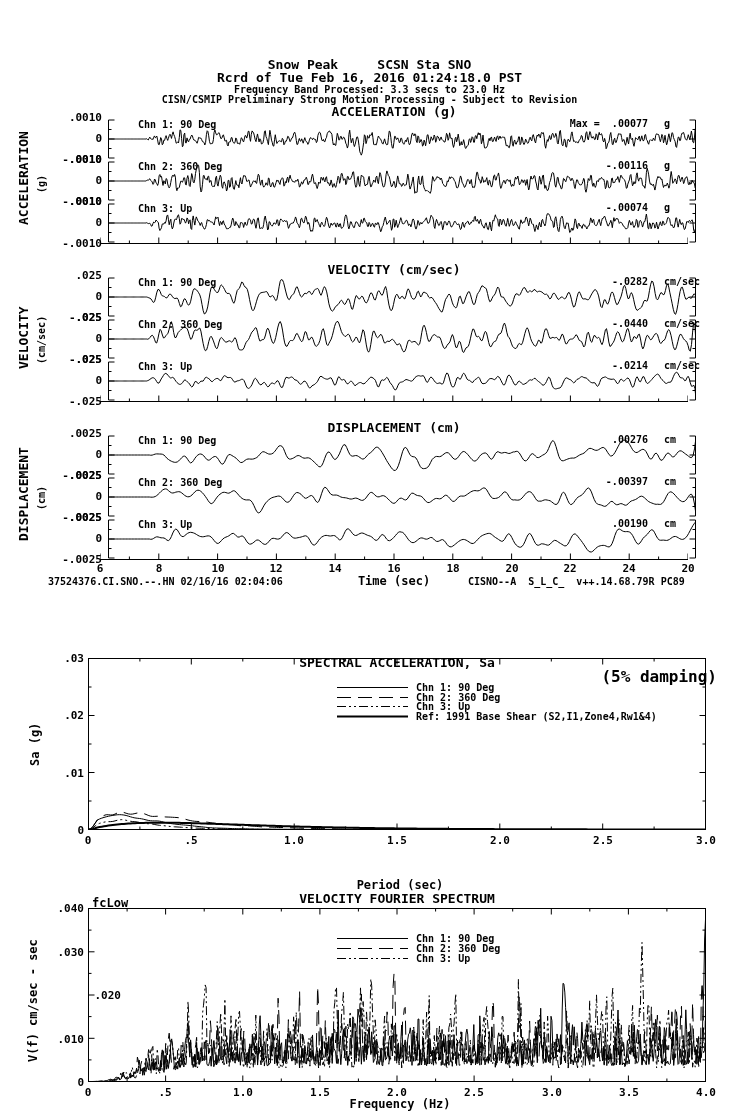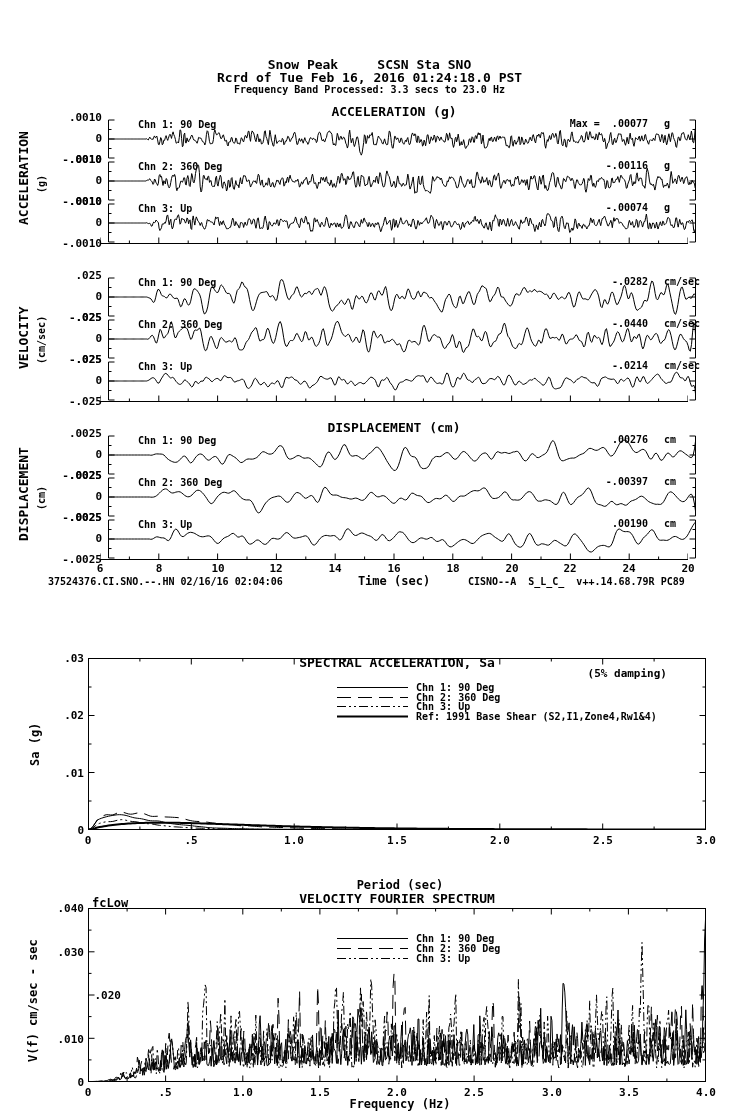--- a/index.html
+++ b/index.html
@@ -32,20 +32,21 @@
   polyline,path,line,rect{stroke:#000;fill:none;}
 </style>
 </head>
 <body>
 
 <div class="page">
 
   <div class="abs ctr pre hdr1">Snow Peak     SCSN Sta SNO</div>
   <div class="abs ctr pre hdr2">Rcrd of Tue Feb 16, 2016 01:24:18.0 PST</div>
   <div class="abs ctr pre hdr3">Frequency Band Processed: 3.3 secs to 23.0 Hz</div>
+  <div class="abs ctr pre hdr4">CISN/CSMIP Preliminary Strong Motion Processing - Subject to Revision</div>
 
   <div class="ts-group" style="top:104px;height:140px;">
     <div class="panel-title">ACCELERATION (g)</div>
     <div class="strip" style="top:14px">
       <span class="ytick yt">.0010</span>
       <span class="ytick ym">0</span>
       <span class="ytick yb">-.0010</span>
       <svg width="588" height="42" viewBox="0 0 588 42">
           <path d="M0.5,2 V40 M0.5,2 h6 M0.5,21 h6 M0.5,40 h6 M0.5,11.5 h3 M0.5,30.5 h3" stroke-width="1"></path>
           <path d="M587.5,2 V40 M587.5,2 h-6 M587.5,21 h-6 M587.5,40 h-6 M587.5,11.5 h-3 M587.5,30.5 h-3" stroke-width="1"></path>
@@ -80,20 +81,21 @@
       <span class="chn">Chn 3: Up</span>
       <span class="maxv">-.00074</span>
       <span class="maxu">g</span>
     </div>
     <svg class="gaxis" style="top:132px" width="588" height="8">
         <path d="M0,7.5 H588 M0.0,7.5 V1.5 M29.4,7.5 V4.5 M58.8,7.5 V1.5 M88.2,7.5 V4.5 M117.6,7.5 V1.5 M147.0,7.5 V4.5 M176.4,7.5 V1.5 M205.8,7.5 V4.5 M235.2,7.5 V1.5 M264.6,7.5 V4.5 M294.0,7.5 V1.5 M323.4,7.5 V4.5 M352.8,7.5 V1.5 M382.2,7.5 V4.5 M411.6,7.5 V1.5 M441.0,7.5 V4.5 M470.4,7.5 V1.5 M499.8,7.5 V4.5 M529.2,7.5 V1.5 M558.6,7.5 V4.5 M588.0,7.5 V1.5" stroke-width="1"></path>
       </svg>
   </div>
 
   <div class="ts-group" style="top:262px;height:140px;">
+    <div class="panel-title">VELOCITY (cm/sec)</div>
     <div class="strip" style="top:14px">
       <span class="ytick yt">.025</span>
       <span class="ytick ym">0</span>
       <span class="ytick yb">-.025</span>
       <svg width="588" height="42" viewBox="0 0 588 42">
           <path d="M0.5,2 V40 M0.5,2 h6 M0.5,21 h6 M0.5,40 h6 M0.5,11.5 h3 M0.5,30.5 h3" stroke-width="1"></path>
           <path d="M587.5,2 V40 M587.5,2 h-6 M587.5,21 h-6 M587.5,40 h-6 M587.5,11.5 h-3 M587.5,30.5 h-3" stroke-width="1"></path>
           <polyline points="0.0,21.00 1.1,21.00 2.3,21.00 3.4,21.00 4.5,21.00 5.7,21.00 6.8,21.00 7.9,21.00 9.1,21.00 10.2,21.00 11.3,21.00 12.5,21.00 13.6,21.00 14.7,21.00 15.9,21.00 17.0,21.00 18.1,21.00 19.3,21.00 20.4,21.00 21.5,21.00 22.7,21.00 23.8,21.00 24.9,21.00 26.1,21.00 27.2,21.00 28.3,21.00 29.5,21.00 30.6,21.00 31.7,21.00 32.9,21.00 34.0,21.00 35.1,21.00 36.3,21.00 37.4,21.00 38.5,21.00 39.7,21.34 40.8,21.78 41.9,22.23 43.1,23.04 44.2,24.78 45.3,26.45 46.5,25.73 47.6,21.85 48.7,16.87 49.8,13.63 51.0,13.54 52.1,15.45 53.2,18.38 54.4,19.93 55.5,20.16 56.6,20.62 57.8,21.74 58.9,21.92 60.0,20.33 61.2,18.43 62.3,17.97 63.4,19.11 64.6,20.83 65.7,22.07 66.8,22.54 68.0,22.31 69.1,22.05 70.2,23.61 71.4,27.52 72.5,30.74 73.6,30.13 74.8,26.55 75.9,23.30 77.0,22.72 78.2,24.66 79.3,27.57 80.4,29.15 81.6,28.42 82.7,25.19 83.8,19.80 85.0,14.74 86.1,12.73 87.2,13.05 88.4,13.79 89.5,15.10 90.6,16.71 91.8,18.87 92.9,22.51 94.0,28.47 95.2,34.78 96.3,37.95 97.4,37.41 98.6,35.00 99.7,30.92 100.8,24.23 102.0,16.75 103.1,11.87 104.2,10.65 105.4,11.77 106.5,13.71 107.6,15.39 108.8,16.47 109.9,16.43 111.0,14.09 112.2,10.45 113.3,8.80 114.4,9.88 115.6,11.70 116.7,13.69 117.8,16.01 119.0,17.45 120.1,17.41 121.2,17.38 122.4,18.84 123.5,21.80 124.6,25.35 125.8,27.28 126.9,24.96 128.0,19.18 129.2,14.50 130.3,13.18 131.4,12.29 132.6,9.12 133.7,6.06 134.8,6.60 136.0,9.45 137.1,11.10 138.2,11.64 139.4,13.58 140.5,17.91 141.6,23.69 142.8,29.37 143.9,33.43 145.0,34.76 146.2,33.19 147.3,29.75 148.4,25.78 149.5,22.04 150.7,19.20 151.8,17.50 152.9,16.81 154.1,16.48 155.2,16.29 156.3,16.17 157.5,15.73 158.6,15.53 159.7,17.00 160.9,19.65 162.0,21.07 163.1,20.45 164.3,19.52 165.4,20.23 166.5,22.47 167.7,24.56 168.8,23.80 169.9,18.45 171.1,10.79 172.2,5.35 173.3,3.52 174.5,3.99 175.6,6.54 176.7,11.06 177.9,15.98 179.0,20.09 180.1,22.77 181.3,23.63 182.4,21.95 183.5,19.58 184.7,18.64 185.8,17.75 186.9,14.82 188.1,11.42 189.2,10.82 190.3,13.60 191.5,17.46 192.6,20.20 193.7,21.01 194.9,19.83 196.0,17.90 197.1,17.22 198.3,17.69 199.4,17.05 200.5,15.44 201.7,15.44 202.8,17.54 203.9,18.56 205.1,16.71 206.2,14.32 207.3,13.40 208.5,12.93 209.6,12.40 210.7,13.79 211.9,17.39 213.0,19.30 214.1,16.88 215.3,12.68 216.4,10.64 217.5,12.14 218.7,15.92 219.8,21.57 220.9,27.76 222.1,31.95 223.2,34.23 224.3,35.16 225.5,34.22 226.6,32.11 227.7,30.43 228.9,29.48 230.0,28.60 231.1,27.17 232.3,25.16 233.4,24.10 234.5,25.39 235.7,27.70 236.8,28.50 237.9,26.98 239.1,24.36 240.2,22.65 241.3,24.07 242.5,28.52 243.6,32.84 244.7,33.22 245.8,28.87 247.0,22.90 248.1,19.60 249.2,20.37 250.4,22.59 251.5,23.08 252.6,21.56 253.8,20.17 254.9,20.89 256.0,23.55 257.2,26.16 258.3,26.98 259.4,25.61 260.6,22.50 261.7,18.96 262.8,16.88 264.0,17.37 265.1,20.24 266.2,23.53 267.4,23.91 268.5,20.38 269.6,16.11 270.8,14.68 271.9,16.22 273.0,18.44 274.2,19.21 275.3,17.14 276.4,12.79 277.6,10.53 278.7,14.42 279.8,22.34 281.0,29.17 282.1,33.19 283.2,34.70 284.4,33.03 285.5,28.38 286.6,22.99 287.8,19.41 288.9,18.17 290.0,19.90 291.2,22.42 292.3,22.43 293.4,20.54 294.6,20.34 295.7,22.33 296.8,22.89 298.0,19.69 299.1,14.97 300.2,12.82 301.4,14.68 302.5,18.33 303.6,21.47 304.8,22.93 305.9,23.14 307.0,22.43 308.2,19.80 309.3,16.04 310.4,15.16 311.6,18.37 312.7,21.00 313.8,19.48 315.0,16.65 316.1,16.10 317.2,16.79 318.4,17.18 319.5,18.60 320.6,21.03 321.8,22.06 322.9,21.49 324.0,21.57 325.2,23.08 326.3,24.96 327.4,26.51 328.6,28.18 329.7,30.32 330.8,32.35 332.0,34.11 333.1,35.82 334.2,35.86 335.4,32.31 336.5,26.99 337.6,23.37 338.8,21.52 339.9,19.53 341.0,18.00 342.2,19.11 343.3,22.88 344.4,26.88 345.5,29.45 346.7,31.08 347.8,31.99 348.9,30.47 350.1,25.74 351.2,20.88 352.3,20.19 353.5,23.95 354.6,27.60 355.7,27.30 356.9,24.12 358.0,20.86 359.1,18.08 360.3,15.84 361.4,15.79 362.5,18.77 363.7,23.23 364.8,27.06 365.9,28.75 367.1,27.08 368.2,22.57 369.3,18.38 370.5,16.44 371.6,14.93 372.7,12.11 373.9,9.83 375.0,10.08 376.1,11.32 377.3,11.76 378.4,13.09 379.5,17.40 380.7,22.79 381.8,25.72 382.9,24.99 384.1,22.30 385.2,20.24 386.3,19.10 387.5,17.12 388.6,13.64 389.7,11.03 390.9,12.39 392.0,17.07 393.1,20.67 394.3,21.06 395.4,21.05 396.5,22.91 397.7,25.14 398.8,26.64 399.9,28.17 401.1,29.55 402.2,30.06 403.3,29.37 404.5,27.02 405.6,23.44 406.7,19.98 407.9,17.97 409.0,17.76 410.1,18.69 411.3,19.32 412.4,18.15 413.5,15.60 414.7,13.11 415.8,11.57 416.9,11.80 418.1,13.96 419.2,16.13 420.3,16.17 421.5,14.98 422.6,15.03 423.7,15.83 424.9,15.08 426.0,13.52 427.1,13.74 428.3,15.34 429.4,15.93 430.5,15.39 431.7,15.23 432.8,15.55 433.9,16.10 435.1,17.07 436.2,18.13 437.3,18.38 438.5,18.15 439.6,19.00 440.7,21.22 441.8,22.86 443.0,22.08 444.1,19.50 445.2,17.43 446.4,17.27 447.5,18.70 448.6,20.91 449.8,22.93 450.9,23.45 452.0,22.24 453.2,20.98 454.3,21.09 455.4,22.07 456.6,22.79 457.7,22.24 458.8,19.86 460.0,17.03 461.1,16.37 462.2,18.61 463.4,23.18 464.5,28.21 465.6,31.10 466.8,30.23 467.9,26.27 469.0,21.26 470.2,17.18 471.3,15.77 472.4,17.63 473.6,20.86 474.7,22.81 475.8,22.99 477.0,22.76 478.1,23.09 479.2,23.70 480.4,23.71 481.5,22.41 482.6,20.10 483.8,17.83 484.9,16.08 486.0,14.30 487.2,13.62 488.3,14.45 489.4,16.46 490.6,19.91 491.7,25.22 492.8,30.41 494.0,31.62 495.1,27.94 496.2,23.85 497.4,23.93 498.5,26.92 499.6,28.24 500.8,25.97 501.9,21.54 503.0,17.51 504.2,15.93 505.3,17.35 506.4,21.40 507.6,25.88 508.7,28.59 509.8,28.16 511.0,25.52 512.1,22.94 513.2,20.17 514.4,15.50 515.5,10.65 516.6,9.32 517.8,12.50 518.9,18.22 520.0,22.63 521.2,22.22 522.3,18.49 523.4,16.63 524.6,18.91 525.7,23.69 526.8,28.92 528.0,32.92 529.1,34.40 530.2,33.75 531.4,32.70 532.5,32.07 533.6,31.08 534.8,28.22 535.9,25.12 537.0,24.15 538.2,25.12 539.3,24.88 540.4,20.94 541.5,14.33 542.7,8.22 543.8,5.00 544.9,5.84 546.1,10.77 547.2,17.58 548.3,22.59 549.5,23.88 550.6,22.09 551.7,18.92 552.9,16.67 554.0,17.06 555.1,18.78 556.3,18.30 557.4,14.63 558.5,9.70 559.7,7.90 560.8,11.08 561.9,16.83 563.1,22.41 564.2,27.75 565.3,33.31 566.5,37.53 567.6,38.31 568.7,34.96 569.9,28.56 571.0,21.46 572.1,15.41 573.3,11.45 574.4,11.24 575.5,15.20 576.7,20.37 577.8,23.16 578.9,23.00 580.1,21.49 581.2,21.19 582.3,22.15 583.5,22.14 584.6,20.24 585.7,18.15 586.9,18.11 588.0,21.07" stroke-width="1"></polyline>
         </svg>
       <span class="chn">Chn 1: 90 Deg</span>
@@ -182,21 +184,21 @@
   <div class="vlabel" style="left:16px;top:369px;font-size:13px;">VELOCITY</div>
   <div class="vlabel" style="left:36px;top:364px;font-size:10px;">(cm/sec)</div>
   <div class="vlabel" style="left:16px;top:541px;font-size:13px;">DISPLACEMENT</div>
   <div class="vlabel" style="left:36px;top:510px;font-size:10px;">(cm)</div>
 
   <div class="abs ctr xaxis-title" style="left:334px;top:574px;width:120px;">Time (sec)</div>
   <div class="abs pre foot" style="left:48px;top:576px;">37524376.CI.SNO.--.HN 02/16/16 02:04:06</div>
   <div class="abs pre foot" style="left:468px;top:576px;">CISNO--A  S_L_C_  v++.14.68.79R PC89</div>
 
   <div class="abs ctr" style="left:88px;top:639px;width:618px;font-size:13px;margin-top:16px;">SPECTRAL ACCELERATION, Sa</div>
-  <div class="abs" style="left:442px;top:667px;width:225px;text-align:right;font-size:11px;">(5% damping)</div>
+  <div class="abs" style="left:492px;top:667px;width:225px;text-align:right;font-size:16px;">(5% damping)</div>
   <svg class="abs" style="left:88px;top:658px;" width="618" height="172" viewBox="0 0 618 172">
       <rect x="0.5" y="0.5" width="617" height="171" stroke-width="1"></rect>
       <path d=" M0.5,171.5 v-6 M0.5,0.5 v6 M51.9,171.5 v-3 M51.9,0.5 v3 M103.3,171.5 v-6 M103.3,0.5 v6 M154.8,171.5 v-3 M154.8,0.5 v3 M206.2,171.5 v-6 M206.2,0.5 v6 M257.6,171.5 v-3 M257.6,0.5 v3 M309.0,171.5 v-6 M309.0,0.5 v6 M360.4,171.5 v-3 M360.4,0.5 v3 M411.8,171.5 v-6 M411.8,0.5 v6 M463.3,171.5 v-3 M463.3,0.5 v3 M514.7,171.5 v-6 M514.7,0.5 v6 M566.1,171.5 v-3 M566.1,0.5 v3 M617.5,171.5 v-6 M617.5,0.5 v6 M0.5,0.5 h6 M617.5,0.5 h-6 M0.5,29.0 h3 M617.5,29.0 h-3 M0.5,57.5 h6 M617.5,57.5 h-6 M0.5,86.0 h3 M617.5,86.0 h-3 M0.5,114.5 h6 M617.5,114.5 h-6 M0.5,143.0 h3 M617.5,143.0 h-3 M0.5,171.5 h6 M617.5,171.5 h-6" stroke-width="1"></path>
       <polyline points="0.5,171.50 2.7,170.71 4.9,168.42 7.1,165.09 9.3,162.02 11.6,160.95 13.8,160.11 16.0,159.41 18.2,158.81 20.4,158.27 22.6,157.80 24.8,157.39 27.0,157.05 29.2,156.78 31.5,156.67 33.7,156.75 35.9,157.02 38.1,157.48 40.3,158.10 42.5,158.80 44.7,159.44 46.9,159.92 49.2,160.23 51.4,160.47 53.6,160.81 55.8,161.29 58.0,161.86 60.2,162.38 62.4,162.73 64.6,162.89 66.8,162.91 69.1,162.93 71.3,163.12 73.5,163.54 75.7,164.12 77.9,164.68 80.1,165.12 82.3,165.48 84.5,165.79 86.7,166.07 89.0,166.33 91.2,166.55 93.4,166.76 95.6,166.94 97.8,167.12 100.0,167.32 102.2,167.56 104.4,167.84 106.7,168.11 108.9,168.35 111.1,168.55 113.3,168.76 115.5,169.00 117.7,169.27 119.9,169.52 122.1,169.72 124.3,169.87 126.6,169.97 128.8,170.06 131.0,170.12 133.2,170.17 135.4,170.23 137.6,170.29 139.8,170.38 142.0,170.47 144.2,170.55 146.5,170.61 148.7,170.67 150.9,170.73 153.1,170.79 155.3,170.83 157.5,170.87 159.7,170.90 161.9,170.94 164.1,170.97 166.4,171.01 168.6,171.05 170.8,171.08 173.0,171.11 175.2,171.13 177.4,171.15 179.6,171.17 181.8,171.19 184.1,171.21 186.3,171.22 188.5,171.24 190.7,171.26 192.9,171.28 195.1,171.30 197.3,171.31 199.5,171.32 201.7,171.33 204.0,171.34 206.2,171.35 208.4,171.36 210.6,171.37 212.8,171.38 215.0,171.39 217.2,171.40 219.4,171.41 221.6,171.42 223.9,171.42 226.1,171.43 228.3,171.43 230.5,171.44 232.7,171.44 234.9,171.44 237.1,171.45 239.3,171.45 241.6,171.46 243.8,171.46 246.0,171.46 248.2,171.46 250.4,171.47 252.6,171.47 254.8,171.47 257.0,171.47 259.2,171.48 261.5,171.48 263.7,171.48 265.9,171.48 268.1,171.48 270.3,171.48 272.5,171.48 274.7,171.49 276.9,171.49 279.1,171.49 281.4,171.49 283.6,171.49 285.8,171.49 288.0,171.49 290.2,171.49 292.4,171.49 294.6,171.49 296.8,171.49 299.0,171.49 301.3,171.49 303.5,171.49 305.7,171.50 307.9,171.50 310.1,171.50 312.3,171.50 314.5,171.50 316.7,171.50 319.0,171.50 321.2,171.50 323.4,171.50 325.6,171.50 327.8,171.50 330.0,171.50 332.2,171.50 334.4,171.50 336.6,171.50 338.9,171.50 341.1,171.50 343.3,171.50 345.5,171.50 347.7,171.50 349.9,171.50 352.1,171.50 354.3,171.50 356.5,171.50 358.8,171.50 361.0,171.50 363.2,171.50 365.4,171.50 367.6,171.50 369.8,171.50 372.0,171.50 374.2,171.50 376.4,171.50 378.7,171.50 380.9,171.50 383.1,171.50 385.3,171.50 387.5,171.50 389.7,171.50 391.9,171.50 394.1,171.50 396.4,171.50 398.6,171.50 400.8,171.50 403.0,171.50 405.2,171.50 407.4,171.50 409.6,171.50 411.8,171.50 414.0,171.50 416.3,171.50 418.5,171.50 420.7,171.50 422.9,171.50 425.1,171.50 427.3,171.50 429.5,171.50 431.7,171.50 433.9,171.50 436.2,171.50 438.4,171.50 440.6,171.50 442.8,171.50 445.0,171.50 447.2,171.50 449.4,171.50 451.6,171.50 453.9,171.50 456.1,171.50 458.3,171.50 460.5,171.50 462.7,171.50 464.9,171.50 467.1,171.50 469.3,171.50 471.5,171.50 473.8,171.50 476.0,171.50 478.2,171.50 480.4,171.50 482.6,171.50 484.8,171.50 487.0,171.50 489.2,171.50 491.4,171.50 493.7,171.50 495.9,171.50 498.1,171.50 500.3,171.50 502.5,171.50 504.7,171.50 506.9,171.50 509.1,171.50 511.3,171.50 513.6,171.50 515.8,171.50 518.0,171.50 520.2,171.50 522.4,171.50 524.6,171.50 526.8,171.50 529.0,171.50 531.3,171.50 533.5,171.50 535.7,171.50 537.9,171.50 540.1,171.50 542.3,171.50 544.5,171.50 546.7,171.50 548.9,171.50 551.2,171.50 553.4,171.50 555.6,171.50 557.8,171.50 560.0,171.50 562.2,171.50 564.4,171.50 566.6,171.50 568.8,171.50 571.1,171.50 573.3,171.50 575.5,171.50 577.7,171.50 579.9,171.50 582.1,171.50 584.3,171.50 586.5,171.50 588.8,171.50 591.0,171.50 593.2,171.50 595.4,171.50 597.6,171.50 599.8,171.50 602.0,171.50 604.2,171.50 606.4,171.50 608.7,171.50 610.9,171.50 613.1,171.50 615.3,171.50 617.5,171.50" stroke-width="1"></polyline>
       <polyline points="0.5,171.50 2.7,170.86 4.9,168.81 7.1,165.47 9.3,161.98 11.6,160.29 13.8,158.75 16.0,157.44 18.2,156.73 20.4,156.73 22.6,156.99 24.8,156.88 27.0,156.10 29.2,154.98 31.5,154.13 33.7,153.99 35.9,154.48 38.1,155.23 40.3,155.90 42.5,156.21 44.7,156.05 46.9,155.56 49.2,155.04 51.4,154.82 53.6,155.01 55.8,155.59 58.0,156.42 60.2,157.35 62.4,158.10 64.6,158.43 66.8,158.39 69.1,158.25 71.3,158.28 73.5,158.52 75.7,158.80 77.9,158.98 80.1,159.05 82.3,159.14 84.5,159.27 86.7,159.40 89.0,159.54 91.2,159.78 93.4,160.20 95.6,160.76 97.8,161.38 100.0,161.99 102.2,162.53 104.4,162.97 106.7,163.27 108.9,163.43 111.1,163.50 113.3,163.57 115.5,163.72 117.7,163.96 119.9,164.26 122.1,164.60 124.3,164.95 126.6,165.26 128.8,165.52 131.0,165.78 133.2,166.04 135.4,166.24 137.6,166.32 139.8,166.34 142.0,166.41 144.2,166.63 146.5,166.96 148.7,167.32 150.9,167.60 153.1,167.76 155.3,167.83 157.5,167.85 159.7,167.87 161.9,167.92 164.1,168.02 166.4,168.19 168.6,168.40 170.8,168.62 173.0,168.80 175.2,168.92 177.4,168.99 179.6,169.04 181.8,169.09 184.1,169.17 186.3,169.27 188.5,169.38 190.7,169.47 192.9,169.53 195.1,169.57 197.3,169.62 199.5,169.68 201.7,169.76 204.0,169.85 206.2,169.93 208.4,170.02 210.6,170.10 212.8,170.18 215.0,170.24 217.2,170.29 219.4,170.33 221.6,170.37 223.9,170.42 226.1,170.46 228.3,170.50 230.5,170.54 232.7,170.59 234.9,170.64 237.1,170.68 239.3,170.71 241.6,170.73 243.8,170.76 246.0,170.79 248.2,170.83 250.4,170.88 252.6,170.91 254.8,170.94 257.0,170.97 259.2,170.99 261.5,171.01 263.7,171.03 265.9,171.04 268.1,171.06 270.3,171.08 272.5,171.09 274.7,171.11 276.9,171.13 279.1,171.15 281.4,171.17 283.6,171.19 285.8,171.20 288.0,171.22 290.2,171.23 292.4,171.24 294.6,171.25 296.8,171.26 299.0,171.27 301.3,171.28 303.5,171.29 305.7,171.30 307.9,171.31 310.1,171.32 312.3,171.32 314.5,171.33 316.7,171.34 319.0,171.34 321.2,171.35 323.4,171.36 325.6,171.37 327.8,171.37 330.0,171.38 332.2,171.39 334.4,171.39 336.6,171.40 338.9,171.40 341.1,171.41 343.3,171.41 345.5,171.41 347.7,171.42 349.9,171.42 352.1,171.43 354.3,171.43 356.5,171.43 358.8,171.44 361.0,171.44 363.2,171.44 365.4,171.44 367.6,171.45 369.8,171.45 372.0,171.45 374.2,171.45 376.4,171.46 378.7,171.46 380.9,171.46 383.1,171.46 385.3,171.46 387.5,171.47 389.7,171.47 391.9,171.47 394.1,171.47 396.4,171.47 398.6,171.47 400.8,171.47 403.0,171.48 405.2,171.48 407.4,171.48 409.6,171.48 411.8,171.48 414.0,171.48 416.3,171.48 418.5,171.48 420.7,171.48 422.9,171.48 425.1,171.48 427.3,171.49 429.5,171.49 431.7,171.49 433.9,171.49 436.2,171.49 438.4,171.49 440.6,171.49 442.8,171.49 445.0,171.49 447.2,171.49 449.4,171.49 451.6,171.49 453.9,171.49 456.1,171.49 458.3,171.49 460.5,171.49 462.7,171.49 464.9,171.49 467.1,171.49 469.3,171.49 471.5,171.49 473.8,171.49 476.0,171.50 478.2,171.50 480.4,171.50 482.6,171.50 484.8,171.50 487.0,171.50 489.2,171.50 491.4,171.50 493.7,171.50 495.9,171.50 498.1,171.50 500.3,171.50 502.5,171.50 504.7,171.50 506.9,171.50 509.1,171.50 511.3,171.50 513.6,171.50 515.8,171.50 518.0,171.50 520.2,171.50 522.4,171.50 524.6,171.50 526.8,171.50 529.0,171.50 531.3,171.50 533.5,171.50 535.7,171.50 537.9,171.50 540.1,171.50 542.3,171.50 544.5,171.50 546.7,171.50 548.9,171.50 551.2,171.50 553.4,171.50 555.6,171.50 557.8,171.50 560.0,171.50 562.2,171.50 564.4,171.50 566.6,171.50 568.8,171.50 571.1,171.50 573.3,171.50 575.5,171.50 577.7,171.50 579.9,171.50 582.1,171.50 584.3,171.50 586.5,171.50 588.8,171.50 591.0,171.50 593.2,171.50 595.4,171.50 597.6,171.50 599.8,171.50 602.0,171.50 604.2,171.50 606.4,171.50 608.7,171.50 610.9,171.50 613.1,171.50 615.3,171.50 617.5,171.50" stroke-width="1" stroke-dasharray="14 7"></polyline>
       <polyline points="0.5,171.50 2.7,171.07 4.9,169.92 7.1,168.12 9.3,166.21 11.6,165.35 13.8,164.70 16.0,164.16 18.2,163.80 20.4,163.68 22.6,163.64 24.8,163.41 27.0,162.90 29.2,162.28 31.5,161.80 33.7,161.63 35.9,161.82 38.1,162.28 40.3,162.85 42.5,163.29 44.7,163.53 46.9,163.70 49.2,163.98 51.4,164.41 53.6,164.90 55.8,165.32 58.0,165.59 60.2,165.74 62.4,165.87 64.6,166.13 66.8,166.53 69.1,166.95 71.3,167.28 73.5,167.50 75.7,167.69 77.9,167.93 80.1,168.21 82.3,168.48 84.5,168.68 86.7,168.83 89.0,168.95 91.2,169.09 93.4,169.25 95.6,169.42 97.8,169.56 100.0,169.69 102.2,169.81 104.4,169.94 106.7,170.04 108.9,170.11 111.1,170.17 113.3,170.24 115.5,170.33 117.7,170.43 119.9,170.51 122.1,170.58 124.3,170.65 126.6,170.73 128.8,170.80 131.0,170.86 133.2,170.91 135.4,170.95 137.6,170.99 139.8,171.02 142.0,171.06 144.2,171.09 146.5,171.11 148.7,171.13 150.9,171.16 153.1,171.18 155.3,171.21 157.5,171.24 159.7,171.25 161.9,171.27 164.1,171.29 166.4,171.31 168.6,171.32 170.8,171.33 173.0,171.34 175.2,171.35 177.4,171.36 179.6,171.37 181.8,171.38 184.1,171.39 186.3,171.40 188.5,171.41 190.7,171.41 192.9,171.42 195.1,171.43 197.3,171.43 199.5,171.44 201.7,171.44 204.0,171.44 206.2,171.45 208.4,171.45 210.6,171.46 212.8,171.46 215.0,171.46 217.2,171.47 219.4,171.47 221.6,171.47 223.9,171.47 226.1,171.47 228.3,171.48 230.5,171.48 232.7,171.48 234.9,171.48 237.1,171.48 239.3,171.48 241.6,171.49 243.8,171.49 246.0,171.49 248.2,171.49 250.4,171.49 252.6,171.49 254.8,171.49 257.0,171.49 259.2,171.49 261.5,171.49 263.7,171.49 265.9,171.49 268.1,171.49 270.3,171.50 272.5,171.50 274.7,171.50 276.9,171.50 279.1,171.50 281.4,171.50 283.6,171.50 285.8,171.50 288.0,171.50 290.2,171.50 292.4,171.50 294.6,171.50 296.8,171.50 299.0,171.50 301.3,171.50 303.5,171.50 305.7,171.50 307.9,171.50 310.1,171.50 312.3,171.50 314.5,171.50 316.7,171.50 319.0,171.50 321.2,171.50 323.4,171.50 325.6,171.50 327.8,171.50 330.0,171.50 332.2,171.50 334.4,171.50 336.6,171.50 338.9,171.50 341.1,171.50 343.3,171.50 345.5,171.50 347.7,171.50 349.9,171.50 352.1,171.50 354.3,171.50 356.5,171.50 358.8,171.50 361.0,171.50 363.2,171.50 365.4,171.50 367.6,171.50 369.8,171.50 372.0,171.50 374.2,171.50 376.4,171.50 378.7,171.50 380.9,171.50 383.1,171.50 385.3,171.50 387.5,171.50 389.7,171.50 391.9,171.50 394.1,171.50 396.4,171.50 398.6,171.50 400.8,171.50 403.0,171.50 405.2,171.50 407.4,171.50 409.6,171.50 411.8,171.50 414.0,171.50 416.3,171.50 418.5,171.50 420.7,171.50 422.9,171.50 425.1,171.50 427.3,171.50 429.5,171.50 431.7,171.50 433.9,171.50 436.2,171.50 438.4,171.50 440.6,171.50 442.8,171.50 445.0,171.50 447.2,171.50 449.4,171.50 451.6,171.50 453.9,171.50 456.1,171.50 458.3,171.50 460.5,171.50 462.7,171.50 464.9,171.50 467.1,171.50 469.3,171.50 471.5,171.50 473.8,171.50 476.0,171.50 478.2,171.50 480.4,171.50 482.6,171.50 484.8,171.50 487.0,171.50 489.2,171.50 491.4,171.50 493.7,171.50 495.9,171.50 498.1,171.50 500.3,171.50 502.5,171.50 504.7,171.50 506.9,171.50 509.1,171.50 511.3,171.50 513.6,171.50 515.8,171.50 518.0,171.50 520.2,171.50 522.4,171.50 524.6,171.50 526.8,171.50 529.0,171.50 531.3,171.50 533.5,171.50 535.7,171.50 537.9,171.50 540.1,171.50 542.3,171.50 544.5,171.50 546.7,171.50 548.9,171.50 551.2,171.50 553.4,171.50 555.6,171.50 557.8,171.50 560.0,171.50 562.2,171.50 564.4,171.50 566.6,171.50 568.8,171.50 571.1,171.50 573.3,171.50 575.5,171.50 577.7,171.50 579.9,171.50 582.1,171.50 584.3,171.50 586.5,171.50 588.8,171.50 591.0,171.50 593.2,171.50 595.4,171.50 597.6,171.50 599.8,171.50 602.0,171.50 604.2,171.50 606.4,171.50 608.7,171.50 610.9,171.50 613.1,171.50 615.3,171.50 617.5,171.50" stroke-width="1" stroke-dasharray="9 3 2 3 2 3"></polyline>
       <polyline points="0.5,171.50 2.7,171.35 4.9,170.92 7.1,170.24 9.3,169.48 11.6,169.05 13.8,168.65 16.0,168.28 18.2,167.93 20.4,167.60 22.6,167.30 24.8,167.02 27.0,166.76 29.2,166.52 31.5,166.30 33.7,166.10 35.9,165.91 38.1,165.74 40.3,165.59 42.5,165.45 44.7,165.32 46.9,165.21 49.2,165.11 51.4,165.02 53.6,164.94 55.8,164.88 58.0,164.82 60.2,164.77 62.4,164.73 64.6,164.70 66.8,164.68 69.1,164.67 71.3,164.66 73.5,164.66 75.7,164.67 77.9,164.68 80.1,164.70 82.3,164.72 84.5,164.75 86.7,164.78 89.0,164.81 91.2,164.85 93.4,164.90 95.6,164.95 97.8,165.00 100.0,165.05 102.2,165.11 104.4,165.16 106.7,165.23 108.9,165.29 111.1,165.35 113.3,165.42 115.5,165.49 117.7,165.56 119.9,165.63 122.1,165.70 124.3,165.77 126.6,165.85 128.8,165.92 131.0,166.00 133.2,166.07 135.4,166.15 137.6,166.23 139.8,166.31 142.0,166.38 144.2,166.46 146.5,166.54 148.7,166.61 150.9,166.69 153.1,166.77 155.3,166.84 157.5,166.92 159.7,167.00 161.9,167.07 164.1,167.15 166.4,167.22 168.6,167.30 170.8,167.37 173.0,167.44 175.2,167.52 177.4,167.59 179.6,167.66 181.8,167.73 184.1,167.80 186.3,167.87 188.5,167.93 190.7,168.00 192.9,168.07 195.1,168.13 197.3,168.20 199.5,168.26 201.7,168.33 204.0,168.39 206.2,168.45 208.4,168.51 210.6,168.57 212.8,168.63 215.0,168.69 217.2,168.74 219.4,168.80 221.6,168.85 223.9,168.91 226.1,168.96 228.3,169.01 230.5,169.07 232.7,169.12 234.9,169.17 237.1,169.22 239.3,169.27 241.6,169.31 243.8,169.36 246.0,169.41 248.2,169.45 250.4,169.49 252.6,169.54 254.8,169.58 257.0,169.62 259.2,169.66 261.5,169.70 263.7,169.74 265.9,169.78 268.1,169.82 270.3,169.86 272.5,169.89 274.7,169.93 276.9,169.97 279.1,170.00 281.4,170.03 283.6,170.07 285.8,170.10 288.0,170.13 290.2,170.16 292.4,170.19 294.6,170.22 296.8,170.25 299.0,170.28 301.3,170.31 303.5,170.34 305.7,170.36 307.9,170.39 310.1,170.42 312.3,170.44 314.5,170.47 316.7,170.49 319.0,170.51 321.2,170.54 323.4,170.56 325.6,170.58 327.8,170.60 330.0,170.63 332.2,170.65 334.4,170.67 336.6,170.69 338.9,170.71 341.1,170.72 343.3,170.74 345.5,170.76 347.7,170.78 349.9,170.80 352.1,170.81 354.3,170.83 356.5,170.85 358.8,170.86 361.0,170.88 363.2,170.89 365.4,170.91 367.6,170.92 369.8,170.94 372.0,170.95 374.2,170.96 376.4,170.98 378.7,170.99 380.9,171.00 383.1,171.01 385.3,171.03 387.5,171.04 389.7,171.05 391.9,171.06 394.1,171.07 396.4,171.08 398.6,171.09 400.8,171.10 403.0,171.11 405.2,171.12 407.4,171.13 409.6,171.14 411.8,171.15 414.0,171.16 416.3,171.17 418.5,171.18 420.7,171.18 422.9,171.19 425.1,171.20 427.3,171.21 429.5,171.21 431.7,171.22 433.9,171.23 436.2,171.24 438.4,171.24 440.6,171.25 442.8,171.25 445.0,171.26 447.2,171.27 449.4,171.27 451.6,171.28 453.9,171.28 456.1,171.29 458.3,171.30 460.5,171.30 462.7,171.31 464.9,171.31 467.1,171.32 469.3,171.32 471.5,171.32 473.8,171.33 476.0,171.33 478.2,171.34 480.4,171.34 482.6,171.35 484.8,171.35 487.0,171.35 489.2,171.36 491.4,171.36 493.7,171.37 495.9,171.37 498.1,171.37 500.3,171.38 502.5,171.38 504.7,171.38 506.9,171.38 509.1,171.39 511.3,171.39 513.6,171.39 515.8,171.40 518.0,171.40 520.2,171.40 522.4,171.40 524.6,171.41 526.8,171.41 529.0,171.41 531.3,171.41 533.5,171.42 535.7,171.42 537.9,171.42 540.1,171.42 542.3,171.42 544.5,171.43 546.7,171.43 548.9,171.43 551.2,171.43 553.4,171.43 555.6,171.44 557.8,171.44 560.0,171.44 562.2,171.44 564.4,171.44 566.6,171.44 568.8,171.45 571.1,171.45 573.3,171.45 575.5,171.45 577.7,171.45 579.9,171.45 582.1,171.45 584.3,171.45 586.5,171.46 588.8,171.46 591.0,171.46 593.2,171.46 595.4,171.46 597.6,171.46 599.8,171.46 602.0,171.46 604.2,171.46 606.4,171.47 608.7,171.47 610.9,171.47 613.1,171.47 615.3,171.47 617.5,171.47" stroke-width="2"></polyline>
     </svg>
   <div class="legend" style="left:336px;top:683px;">
     <div class="lrow" style="height:9.5px">

